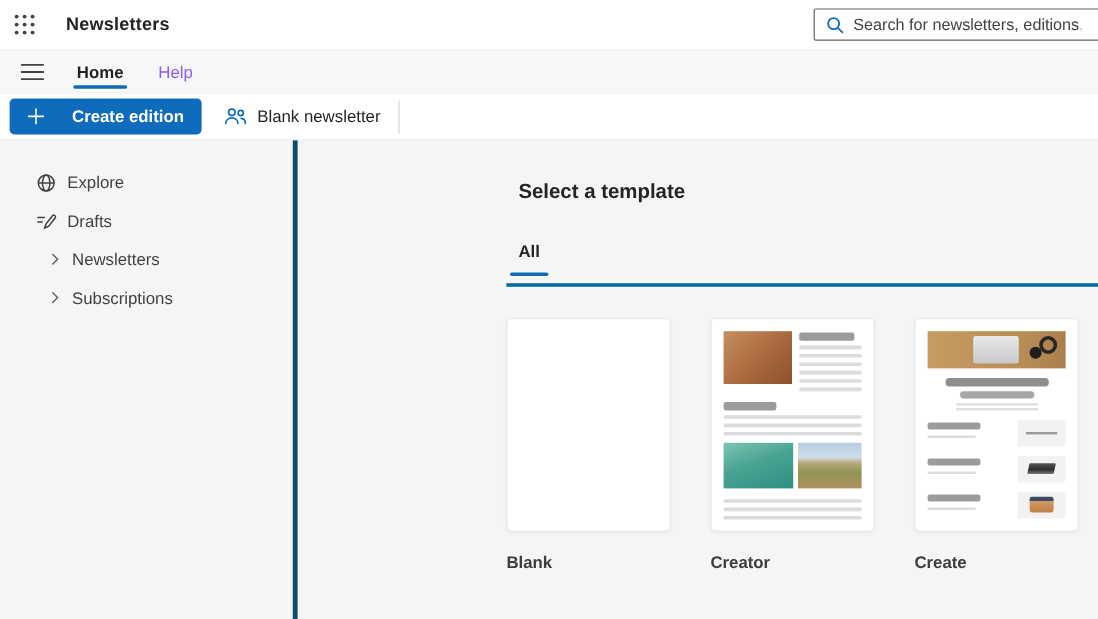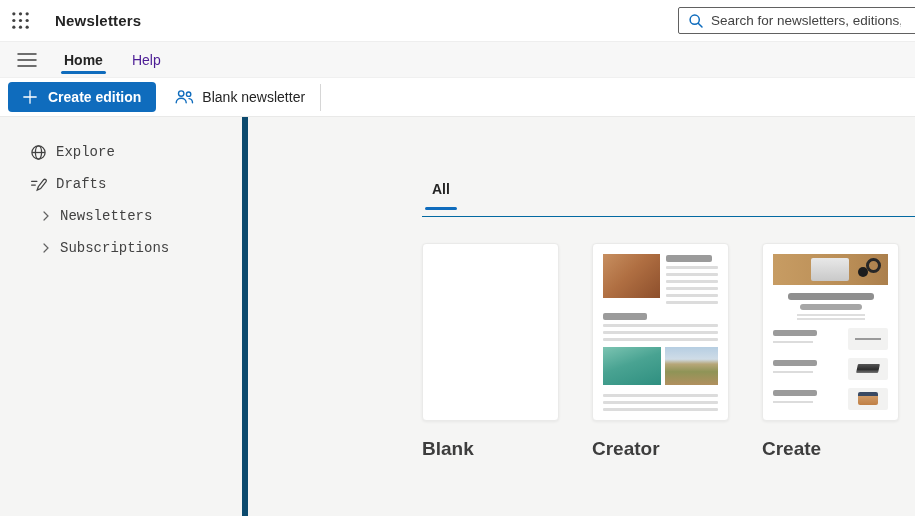--- a/index.html
+++ b/index.html
@@ -13,57 +13,57 @@
   .searchbox { position:absolute; left:678px; top:7px; width:250px; height:27px; background:#fff;
                border:1px solid #616161; border-radius:2px; display:flex; align-items:center; padding-left:9px; gap:7px; }
   .searchbox input { border:none; outline:none; font-family:"Liberation Sans",sans-serif; font-size:13.5px;
                      color:#424242; width:190px; background:transparent; }
   .searchbox input::placeholder { color:#424242; opacity:1; }
 
   
   .tabbar { height:37px; background:#f7f7f7; border-top:1px solid #eeeeee; border-bottom:1px solid #f0f0f0;
             display:flex; align-items:stretch; }
   .hamburger { width:20px; margin-left:17px; display:flex; align-items:center; cursor:pointer; }
-  .nav-tab { display:flex; align-items:center; font-size:14px; color:#4c1d95; padding:0 3px; position:relative;
+  .nav-tab { display:flex; align-items:center; font-size:14px; color:#8b5cf6; padding:0 3px; position:relative;
              margin-left:24px; cursor:pointer; }
   .nav-tab.active { font-weight:700; color:#242424; }
   .nav-tab.active::after { content:""; position:absolute; left:0; right:0; bottom:3px; height:3px;
                            background:#0f6cbd; border-radius:2px; }
   .nav-tab + .nav-tab { margin-left:23px; }
 
   
   .toolbar { height:39px; background:#ffffff; display:flex; align-items:center; border-bottom:1px solid #e9e9e8; }
   .btn-primary { margin-left:8px; height:30px; padding:0 15px; background:#0f6cbd; color:#fff; border:none;
                  border-radius:4px; font-family:"Liberation Sans",sans-serif; font-size:14px; font-weight:600;
-                 display:flex; align-items:center; gap:11px; cursor:pointer; }
+                 display:flex; align-items:center; gap:23px; cursor:pointer; }
   .btn-flat { margin-left:13px; height:30px; background:transparent; border:none; display:flex; align-items:center;
               gap:8px; font-family:"Liberation Sans",sans-serif; font-size:14px; color:#242424; cursor:pointer; padding:0 5px; }
   .tb-divider { width:1px; height:27px; background:#d6d6d6; margin-left:10px; }
 
   
   .content { height:399px; display:flex; background:#f5f5f4; }
-  .sidebar { width:248px; border-right:6px solid #0c4a6e; padding-top:19px; flex-shrink:0;font-family:Liberation Mono, monospace; }
+  .sidebar { width:248px; border-right:4px solid #0c4a6e; padding-top:19px; flex-shrink:0; }
   .nav-item { height:32px; display:flex; align-items:center; padding-left:30px; gap:9px; font-size:14px;
               color:#424242; cursor:pointer; }
   .nav-item.expandable { padding-left:37px; gap:6px; }
   .nav-item .ic { display:flex; align-items:center; justify-content:center; width:17px; }
 
   .main { flex:1; padding-left:174px; padding-top:33px; overflow:hidden; }
   .heading { font-size:17px; font-weight:700; color:#242424; margin-left:10px; }
-  .tabstrip { margin-top:31px; border-bottom:1px solid #0369a1; display:flex; }
+  .tabstrip { margin-top:31px; border-bottom:3px solid #0369a1; display:flex; }
   .mtab { position:relative; padding:0 10px 19px; font-size:14px; color:#424242; cursor:pointer; }
   .mtab.active { font-weight:700; color:#242424; }
   .mtab.active::after { content:""; position:absolute; left:3px; right:3px; bottom:6px; height:3px;
                         background:#0f6cbd; border-radius:2px; }
 
   .cards { margin-top:26px; display:flex; gap:33px; }
   .tile { width:137px; }
   .card { width:137px; height:178px; background:#ffffff; border:1px solid #eaeae9; border-radius:4px;
           box-shadow:0 1px 3px rgba(0,0,0,.06); padding:10px; cursor:pointer; overflow:hidden; }
-  .tile-label { margin-top:17px; font-size:19px; font-weight:600; color:#3d3d3d; }
+  .tile-label { margin-top:17px; font-size:14px; font-weight:600; color:#3d3d3d; }
 
   
   .bar-dark { height:7px; background:#9b9b9b; border-radius:2px; }
   .line { height:3px; background:#dcdcdc; border-radius:1px; }
 
   
   .cr-row1 { display:flex; gap:6px; }
   .cr-photo1 { width:57px; height:44px; flex-shrink:0;
                background:linear-gradient(135deg,#c78f60 0%,#b06f42 45%,#8d4f2c 100%); }
   .cr-col { flex:1; padding-top:1px; }
@@ -205,20 +205,21 @@
       <span class="ic">
         <svg width="12" height="12" viewBox="0 0 12 12" fill="none" stroke="#616161" stroke-width="1.2" stroke-linecap="round">
           <path d="M4 2l4 4-4 4"></path>
         </svg>
       </span>
       <span>Subscriptions</span>
     </div>
   </aside>
 
   <main class="main">
+    <h1 class="heading">Select a template</h1>
 
     <div class="tabstrip">
       <div class="mtab active">
         <span>All</span>
       </div>
     </div>
 
     <div class="cards">
 
       <div class="tile">

